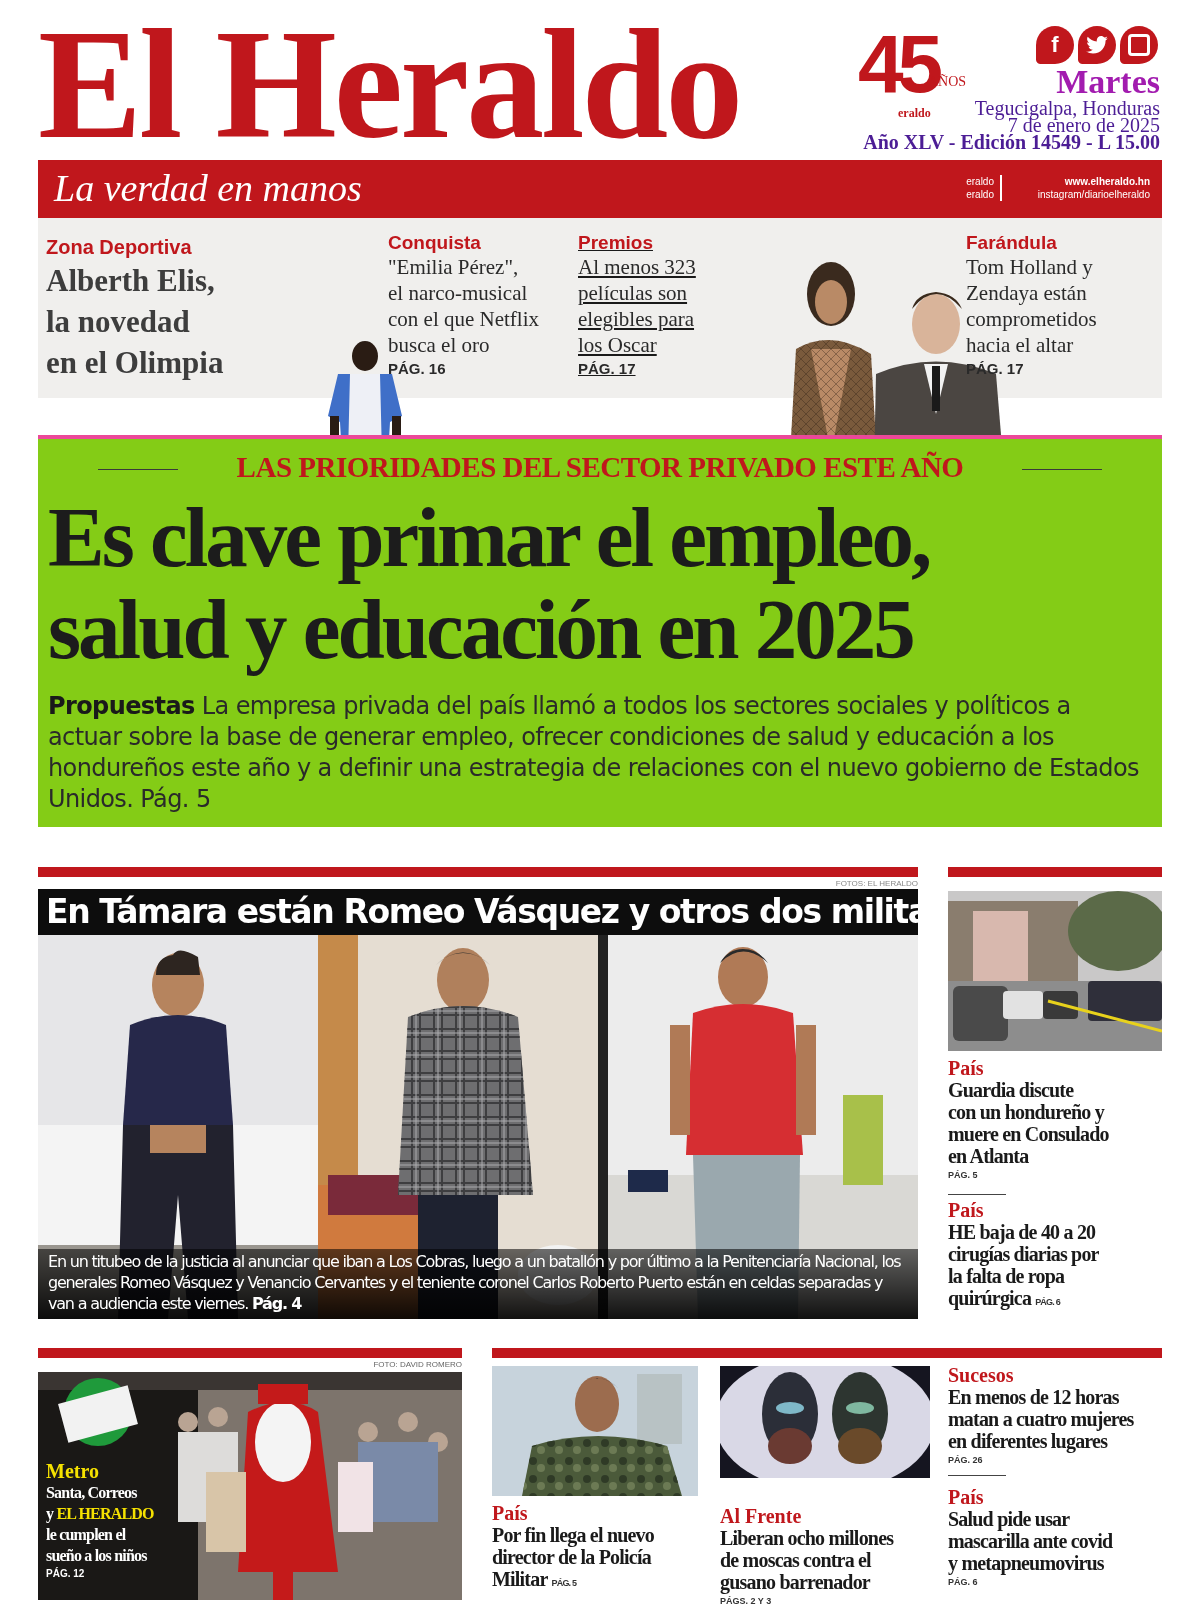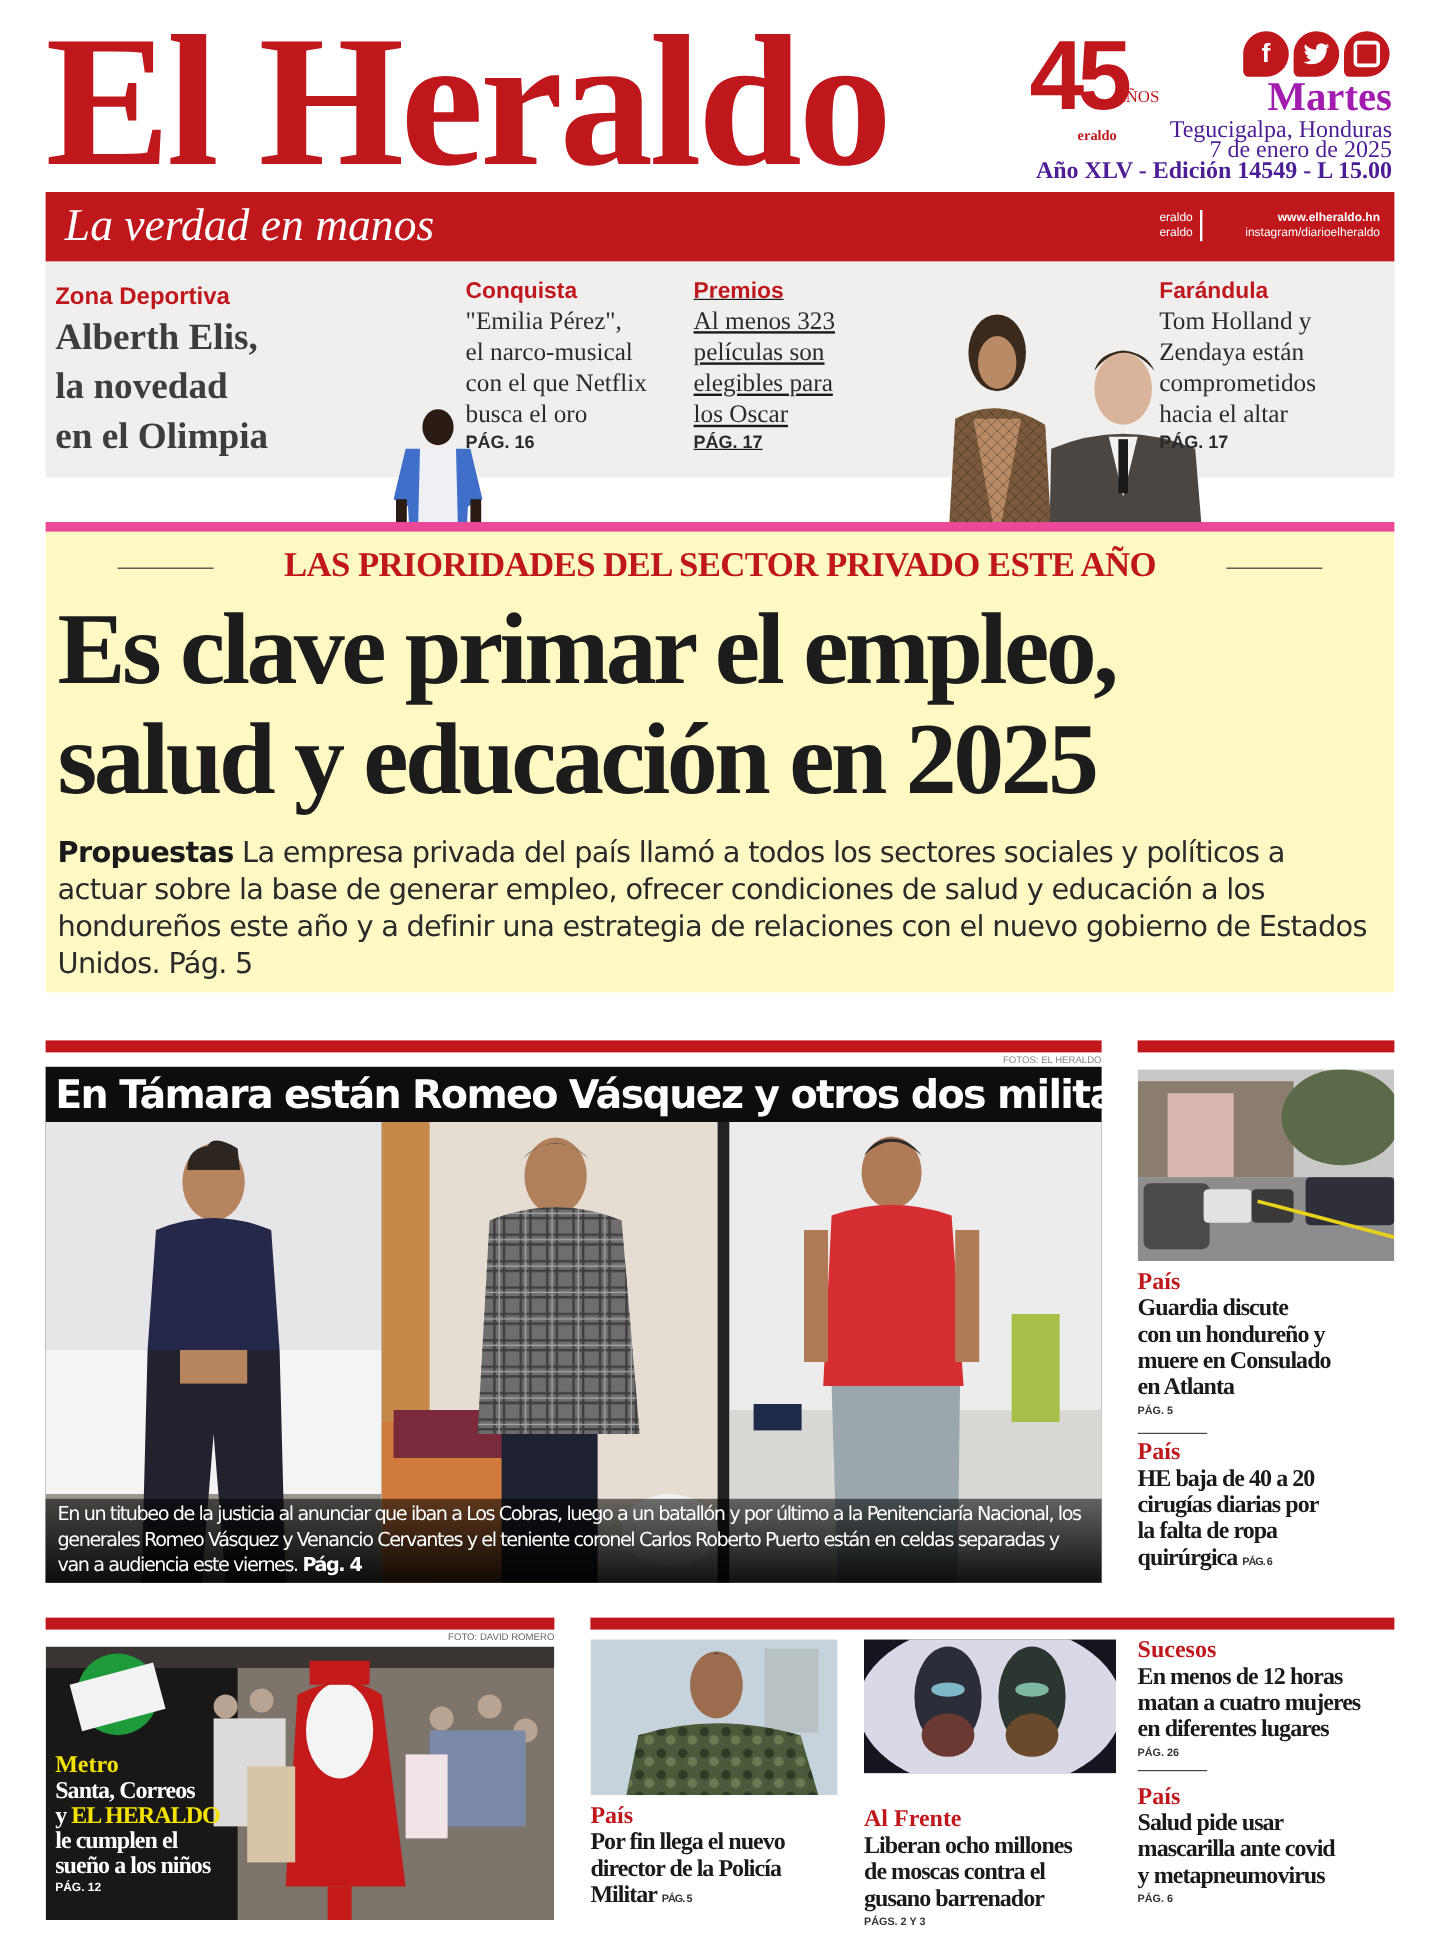--- a/index.html
+++ b/index.html
@@ -44,21 +44,21 @@
   .teaser .pg { font-family: "Liberation Sans", sans-serif; font-weight: bold; font-size: 15px; color: #2a2a2a; margin-top: 2px; }
   #teaser-sport .kicker { font-size: 20px; margin-top: 4px; }
   #teaser-sport .txt { font-family: "Liberation Serif", serif; font-weight: bold; font-size: 31px; line-height: 41px; color: #3d3d3d; margin-top: 2px; }
 
   
   .photo { position: absolute; overflow: hidden; }
   #player { left: 272px; top: 118px; width: 110px; height: 280px; }
   #celebs { left: 738px; top: 36px; width: 250px; height: 362px; }
 
   
-  #lead { position: absolute; left: 38px; top: 435px; width: 1124px; height: 392px; background: #fef9c3; border-top: 8px solid #ec4899; }
+  #lead { position: absolute; left: 38px; top: 435px; width: 1124px; height: 392px; background: #84cc16; border-top: 4px solid #ec4899; }
   #lead-kicker { position: absolute; left: 0; top: 12px; width: 1124px; text-align: center; font-family: "Liberation Serif", serif; font-weight: bold; font-size: 29px; color: #c0171c; letter-spacing: -0.5px; }
   .kline { position: absolute; top: 30px; height: 1px; background: #3a3a3a; width: 80px; }
   #lead-headline { position: absolute; left: 10px; top: 52px; width: 1110px; font-family: "Liberation Serif", serif; font-weight: bold; font-size: 85px; line-height: 92px; letter-spacing: -3px; color: #1c1c1c; }
   #lead-body { position: absolute; left: 10px; top: 252px; width: 1100px; font-family: "DejaVu Sans", sans-serif; font-size: 24px; line-height: 31px; color: #2a2a2a; letter-spacing: -0.6px; }
   #lead-body b { font-weight: bold; color: #1a1a1a; }
 
   
   #mil { position: absolute; left: 38px; top: 867px; width: 880px; height: 579px; }
   #mil .rule { position: absolute; left: 0; top: 0; width: 880px; height: 10px; background: #c0171c; }
   #mil .credit { position: absolute; right: 0; top: 12px; font-size: 8px; color: #888; }
@@ -81,21 +81,21 @@
   .brief .pg.inline { display: inline; margin-left: 4px; }
   .shortrule { width: 58px; height: 1px; background: #444; }
 
   
   #metro { position: absolute; left: 38px; top: 1348px; width: 424px; height: 262px; }
   #metro .rule { width: 424px; height: 10px; background: #c0171c; }
   #metro .credit { position: absolute; right: 0; top: 12px; font-size: 8px; color: #666; }
   #metro-photo { position: absolute; left: 0; top: 24px; width: 424px; height: 228px; }
   #metro-text { position: absolute; left: 8px; top: 112px; }
   #metro-text .kicker { font-family: "Liberation Serif", serif; font-weight: bold; font-size: 20px; color: #f5e100; line-height: 22px; }
-  #metro-text .hl { font-family: "Liberation Serif", serif; font-weight: bold; font-size: 20px; line-height: 21px; color: #fff; letter-spacing: -0.8px; }
+  #metro-text .hl { font-family: "Liberation Serif", serif; font-weight: bold; font-size: 16px; line-height: 21px; color: #fff; letter-spacing: -0.8px; }
   #metro-text .hl .y { color: #f5e100; }
   #metro-text .pg { font-family: "Liberation Sans", sans-serif; font-weight: bold; font-size: 10px; color: #fff; margin-top: 2px; }
 
   #bot-rule { position: absolute; left: 492px; top: 1348px; width: 670px; height: 10px; background: #c0171c; }
   #pm-photo { position: absolute; left: 492px; top: 1366px; width: 206px; height: 130px; }
   #fly-photo { position: absolute; left: 720px; top: 1366px; width: 210px; height: 112px; }
   #pm-brief { left: 492px; top: 1502px; width: 210px; }
   #fly-brief { left: 720px; top: 1484px; width: 220px; margin-top: 21px; }
   #suc-brief { left: 948px; top: 1364px; width: 214px; }
   #salud-brief { left: 948px; top: 1486px; width: 214px; }

